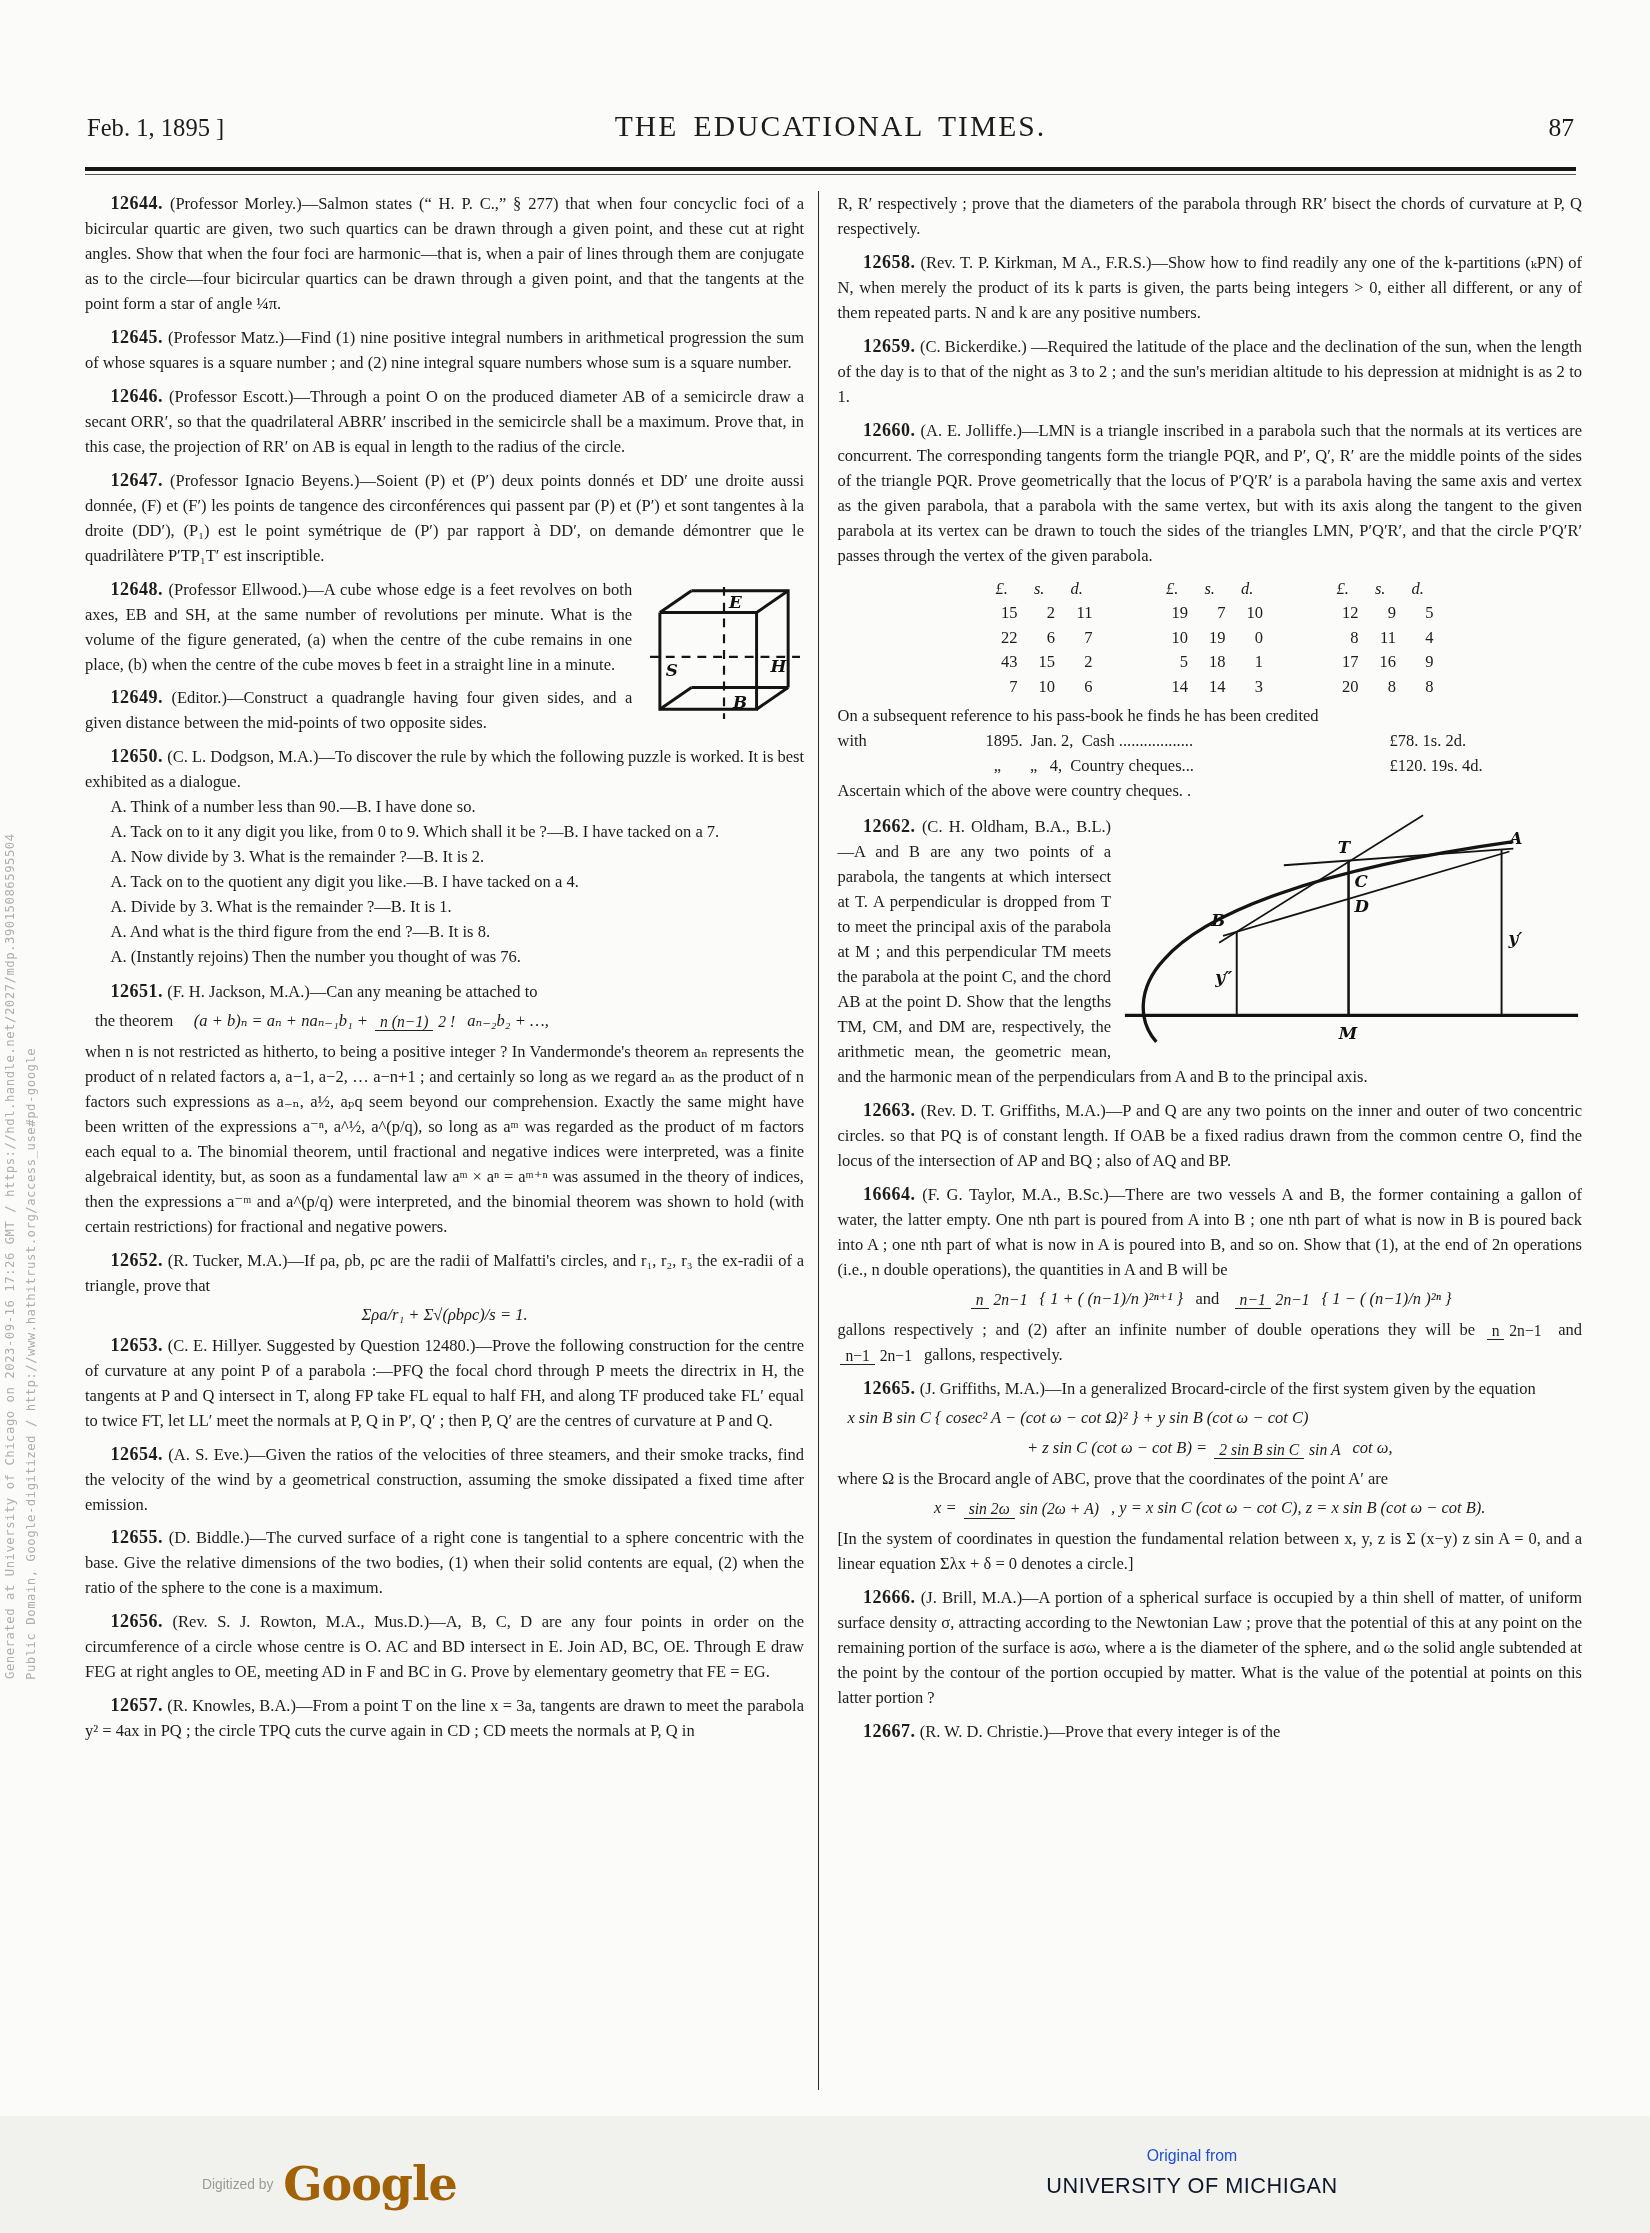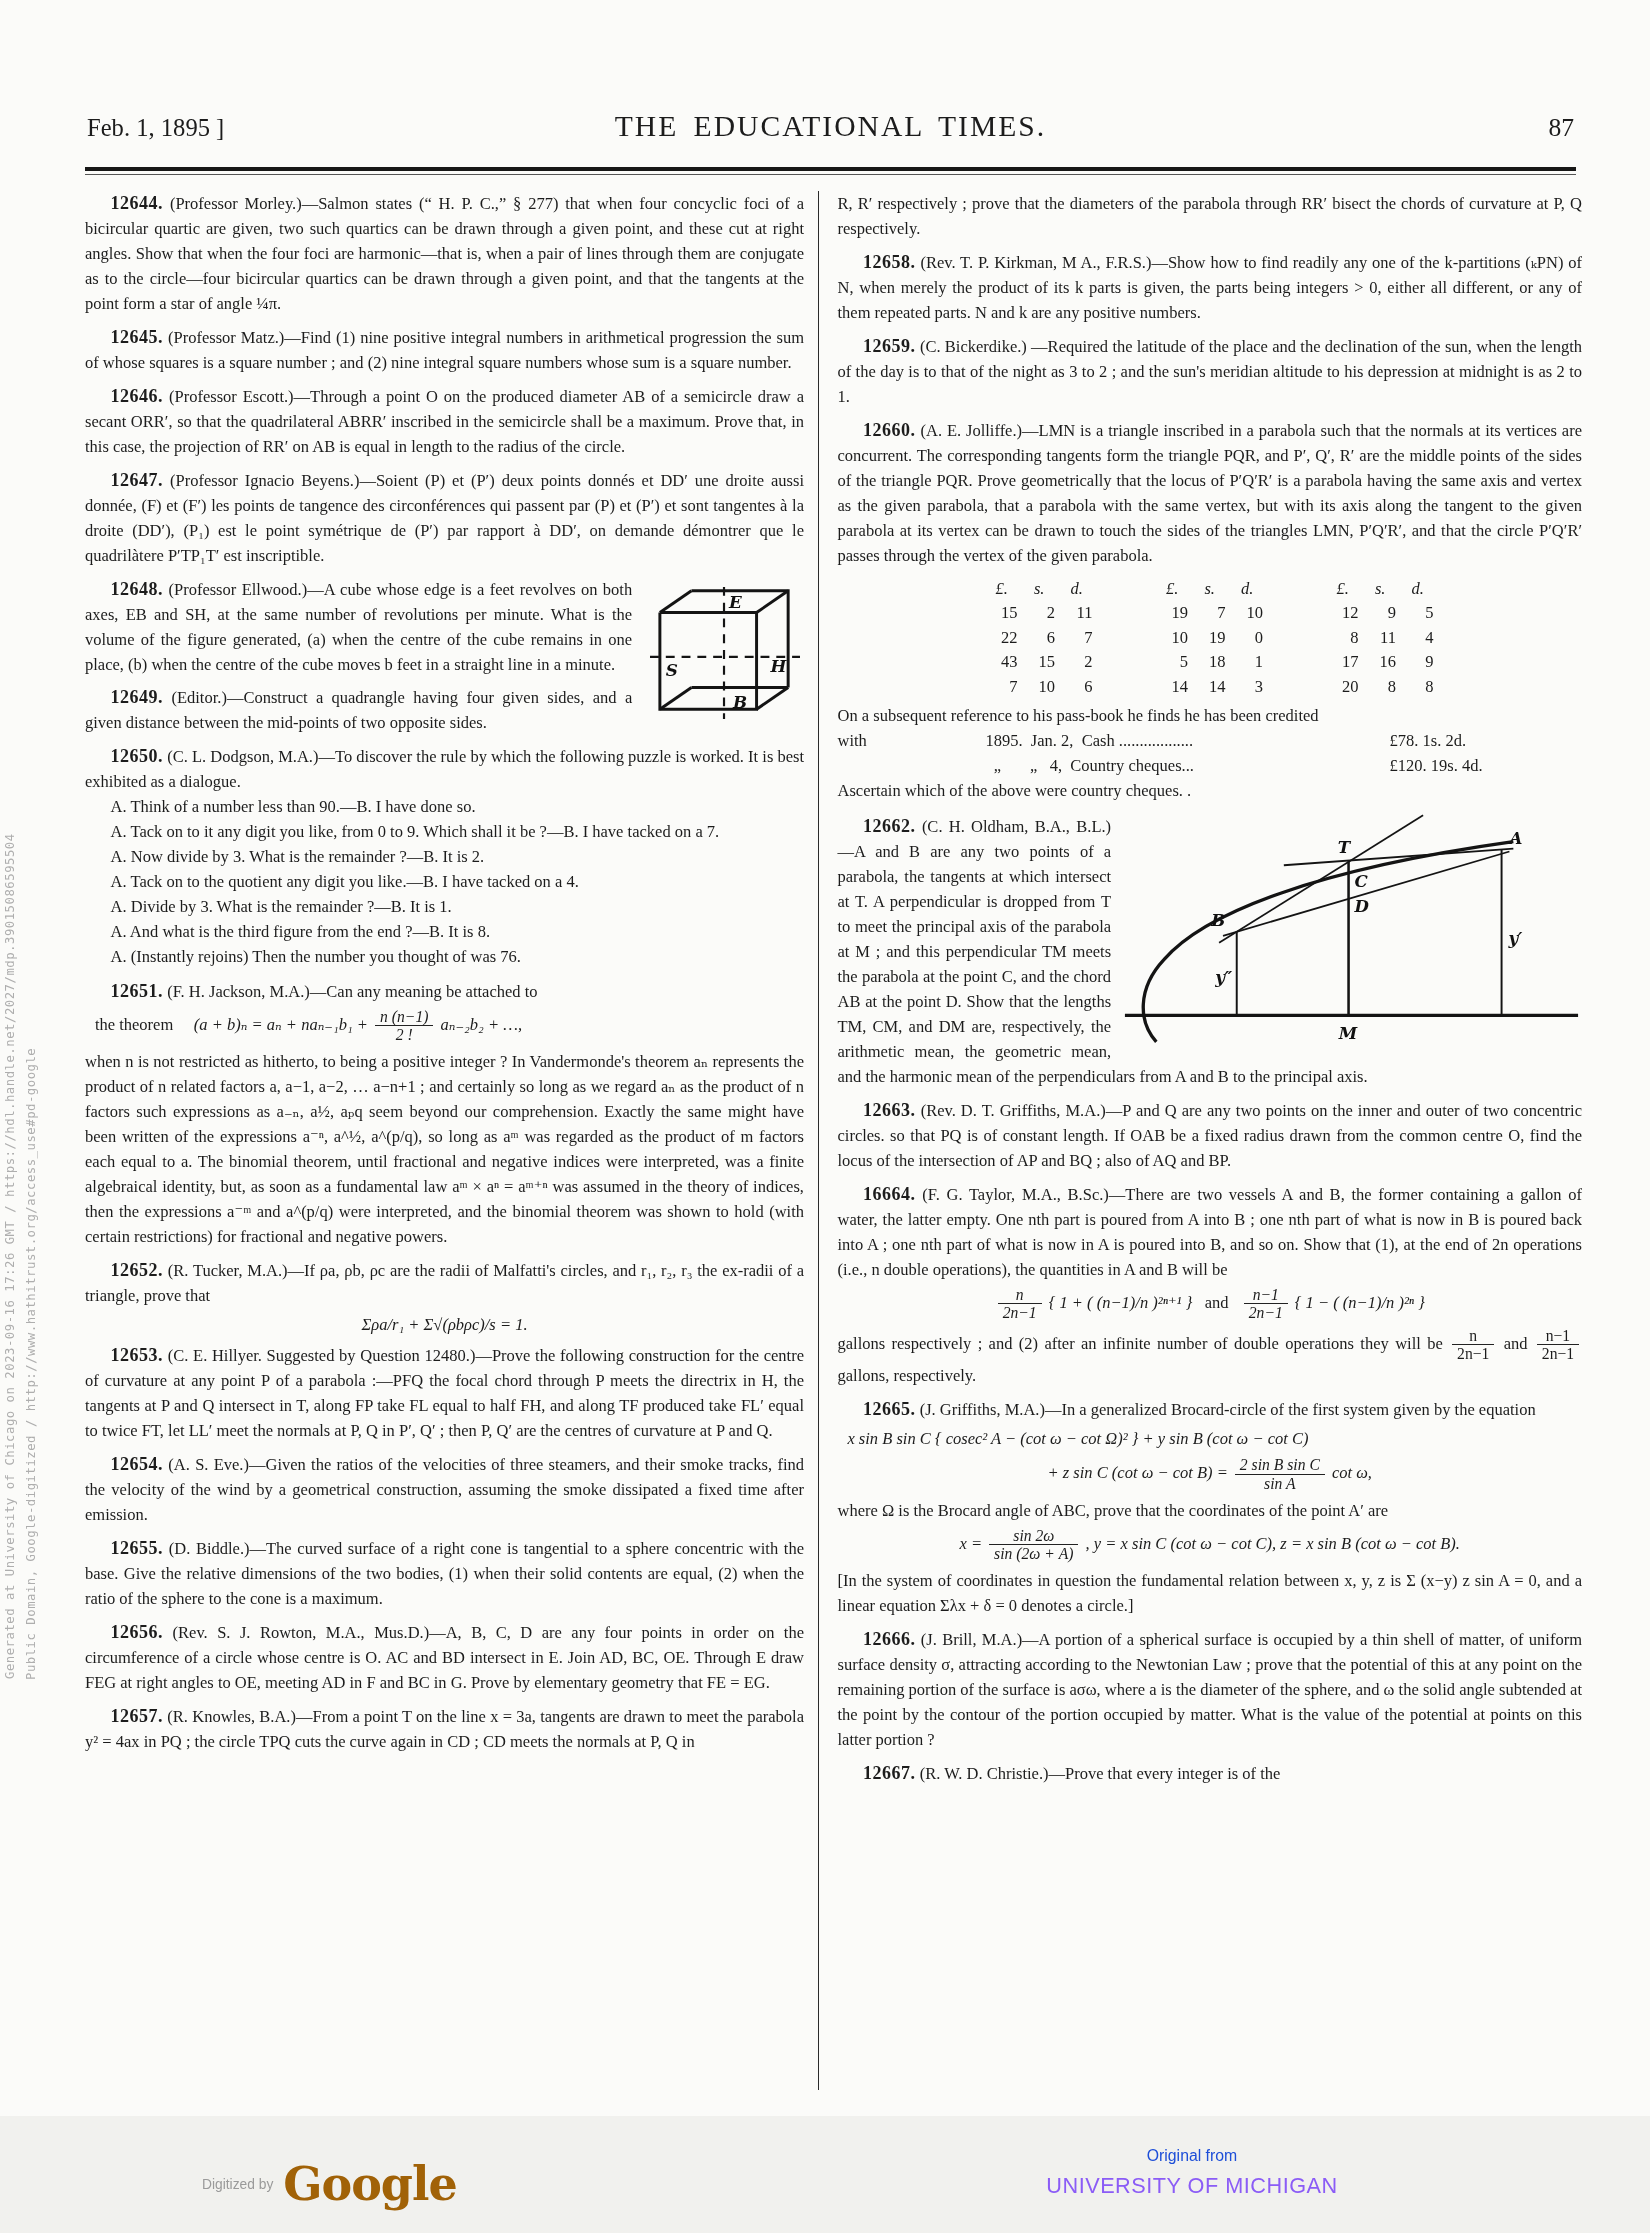--- a/index.html
+++ b/index.html
@@ -29,21 +29,21 @@
   .col-l{width:719px;}
   .divider{width:1px;background:#2b2b2b;margin:0 18.7px 0 13.8px;}
   .col-r{flex:1;}
   .col-l,.col-r{font-size:16.5px;line-height:25px;text-align:justify;}
   p.prob{margin:0 0 8.9px;text-indent:25.6px;}
   p.cont{margin:0 0 8.9px;text-indent:0;}
   .pnum{font-weight:bold;font-size:18px;letter-spacing:0.5px;}
   p.dlg{margin:0;text-indent:25.6px;}
   .formula{margin:3.9px 0 5.9px;text-align:center;font-style:italic;text-indent:0;}
   .formula.left{text-align:left;padding-left:9.9px;}
-  .frac{display:inline-flex;flex-direction:column;vertical-align:middle;text-align:center;line-height:1.1;font-size:.95em;margin:0 3px;}
+  .frac{display:inline-flex;flex-direction:row;vertical-align:middle;text-align:center;line-height:1.1;font-size:.95em;margin:0 3px;}
   .frac .fr-n{display:block;padding:0 4.9px;border-bottom:1.4px solid #222;}
   .frac .fr-d{display:block;padding:0 4.9px;}
   
   table.cheques{margin:2px auto 3.9px;border-collapse:collapse;font-size:16.5px;line-height:24.6px;}
   table.cheques td{text-align:right;min-width:31.5px;padding:0 3px;}
   table.cheques td.g{padding-right:61px;}
   table.cheques td.h{font-style:italic;text-align:center;}
   .pb-row{display:flex;text-indent:0;margin:0;}
   .pb-with{width:148px;}
   .pb-label{white-space:pre;width:404px;}
@@ -53,21 +53,21 @@
   .fig-parab{float:right;width:461px;height:231px;margin:0 0 2px 9.9px;}
   svg line,svg path,svg polyline{stroke:#141414;fill:none;}
   svg text{font-family:"DejaVu Serif",serif;font-style:italic;font-weight:bold;font-size:17px;fill:#111;}
   
   .foot{position:absolute;color:#8f8f8f;z-index:2;}
   .foot-left{left:202px;top:2157px;display:flex;align-items:center;}
   .dig-by{font-family:"Liberation Sans",sans-serif;font-size:13.8px;margin-right:9.9px;color:#9a9a9a;}
   .google{font-family:"DejaVu Serif",serif;font-size:46px;font-weight:bold;color:#a16207;letter-spacing:-1px;}
   .foot-right{left:1005px;top:2147px;width:374px;text-align:center;font-family:"Liberation Sans",sans-serif;}
   .orig{font-size:15.8px;color:#1d4ed8;margin-bottom:7.9px;}
-  .univ{font-size:21.7px;color:#8b5cf6;letter-spacing:0.5px;}
+  .univ{font-size:21.7px;color:#0f172a;letter-spacing:0.5px;}
 </style>
 </head>
 <body>
 
 <div class="bottom-shade"></div>
 
 <div class="wm wm1">Generated at University of Chicago on 2023-09-16 17:26 GMT  /  https://hdl.handle.net/2027/mdp.39015086595504</div>
 <div class="wm wm2">Public Domain, Google-digitized  /  http://www.hathitrust.org/access_use#pd-google</div>
 
 <div class="masthead">

